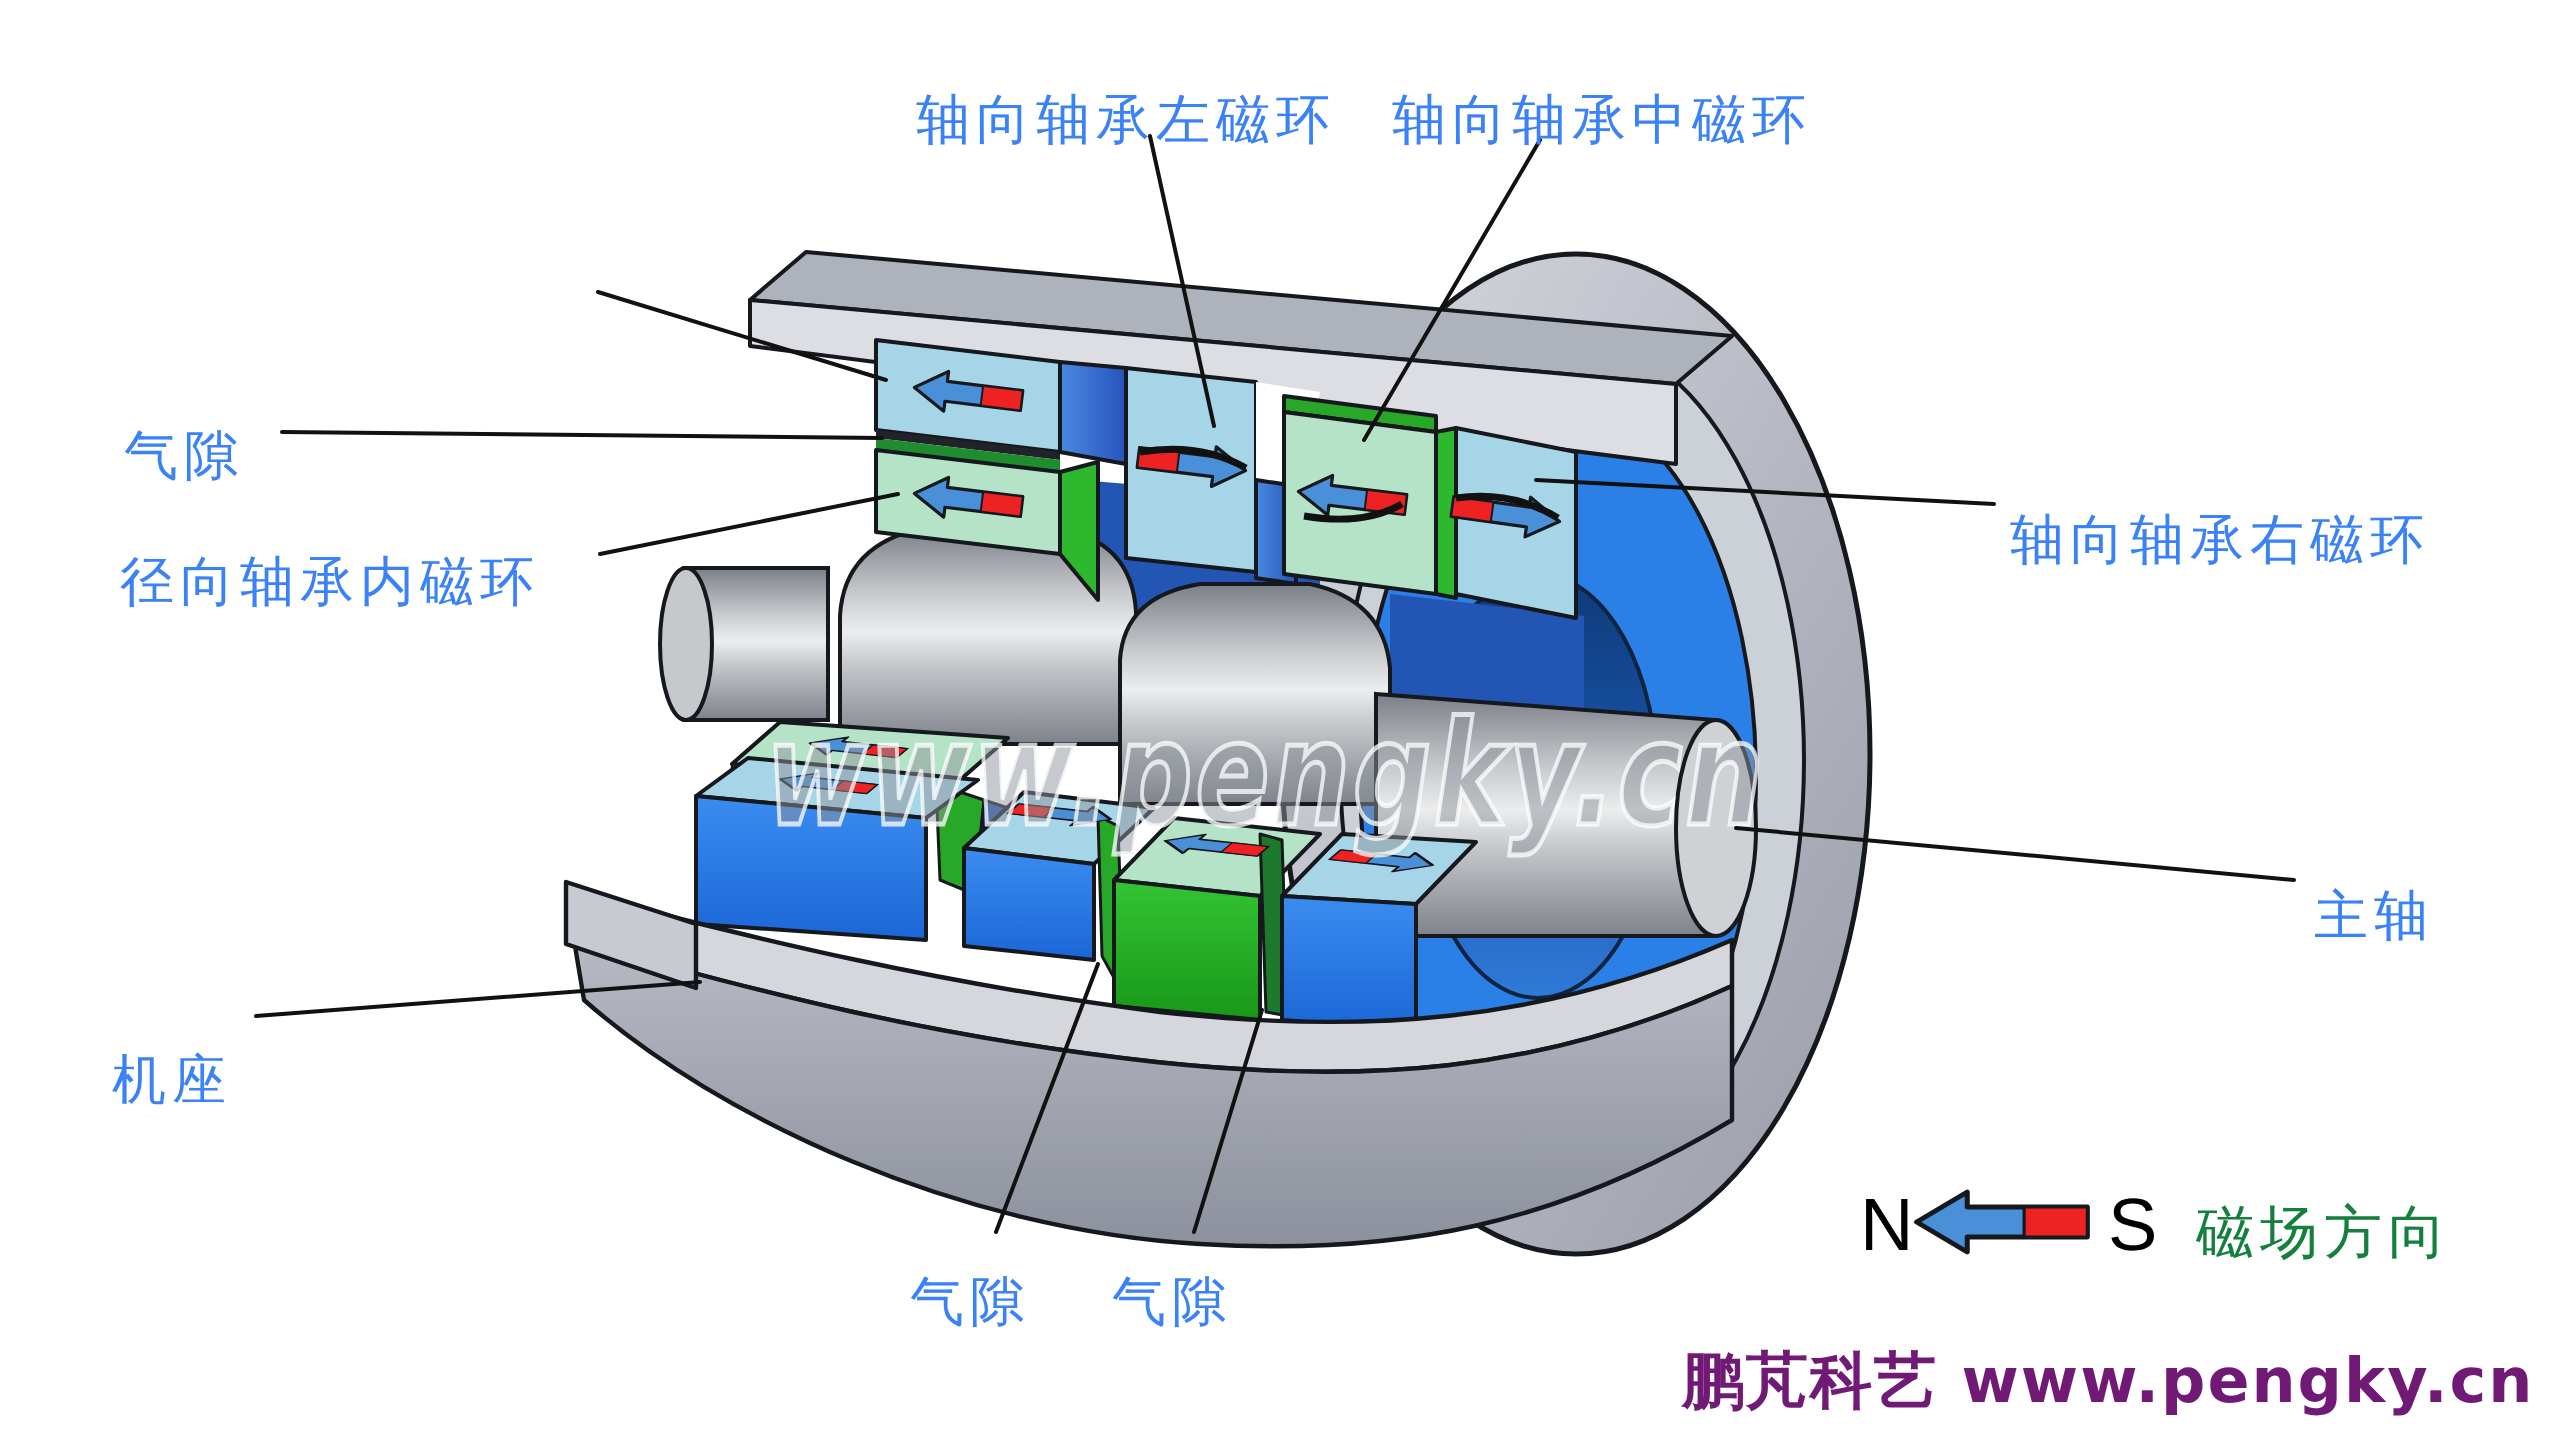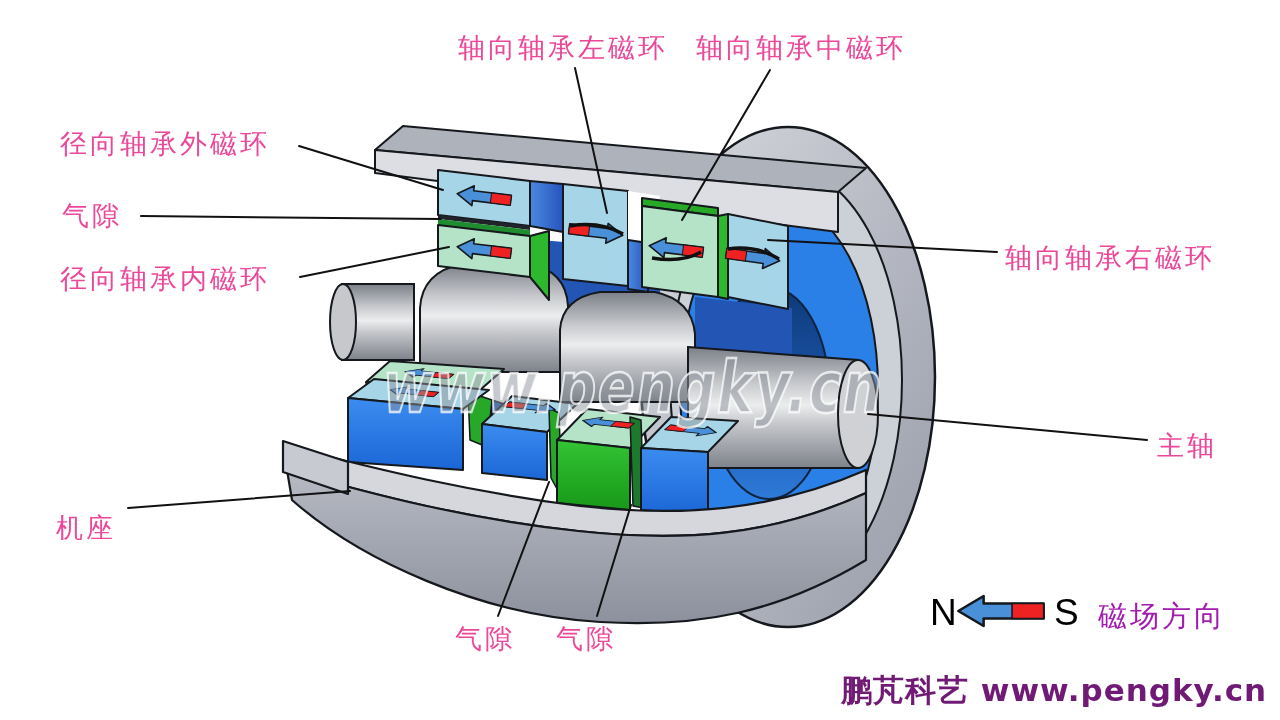--- a/index.html
+++ b/index.html
@@ -1,22 +1,22 @@
 <!DOCTYPE html>
 <html><head>
 <meta charset="utf-8">
 <style>
   html,body{margin:0;padding:0;background:#fff;}
   .stage{position:relative;width:1280px;height:720px;background:#ffffff;overflow:hidden;
          font-family:"Liberation Sans","DejaVu Sans",sans-serif;}
   .stage svg{position:absolute;left:0;top:0;}
-  .lbl{position:absolute;color:#ec4899;font-size:27px;letter-spacing:3px;white-space:nowrap;
-       font-family:"Liberation Sans","DejaVu Sans",sans-serif;}
+  .lbl{position:absolute;color:#3b82f6;font-size:27px;letter-spacing:3px;white-space:nowrap;
+       font-family:"Liberation Sans","DejaVu Sans",sans-serif;margin-top:12px;}
   .legend-ns{position:absolute;color:#000;font-size:37px;letter-spacing:0;white-space:nowrap;}
-  .legend-cap{position:absolute;color:#a21caf;font-size:29px;letter-spacing:3px;white-space:nowrap;}
+  .legend-cap{position:absolute;color:#15803d;font-size:29px;letter-spacing:3px;white-space:nowrap;}
   .footer{position:absolute;left:841px;top:670px;font-size:31px;font-weight:bold;
           color:#701a75;letter-spacing:1px;white-space:nowrap;
           font-family:"DejaVu Sans","Liberation Sans",sans-serif;}
 </style>
 </head>
 <body>
 
 <div class="stage">
 
 <svg width="1280" height="720" viewBox="0 0 1280 720">
@@ -179,21 +179,20 @@
     <line x1="128" y1="508" x2="350" y2="491"></line>
     <line x1="498" y1="616" x2="549" y2="482"></line>
     <line x1="597" y1="616" x2="631" y2="505"></line>
   </g>
 
   <use href="#arrL" transform="translate(1001,611) scale(1.58,1.5)"></use>
 </svg>
 
 <div class="lbl" style="left:458px;top:30px">轴向轴承左磁环</div>
 <div class="lbl" style="left:696px;top:30px">轴向轴承中磁环</div>
-<div class="lbl" style="left:60px;top:126px">径向轴承外磁环</div>
 <div class="lbl" style="left:62px;top:198px">气隙</div>
 <div class="lbl" style="left:1005px;top:240px">轴向轴承右磁环</div>
 <div class="lbl" style="left:60px;top:261px">径向轴承内磁环</div>
 <div class="lbl" style="left:1157px;top:428px">主轴</div>
 <div class="lbl" style="left:56px;top:510px">机座</div>
 <div class="lbl" style="left:455px;top:621px">气隙</div>
 <div class="lbl" style="left:556px;top:621px">气隙</div>
 
 <div class="legend-ns" style="left:930px;top:592px">N</div>
 <div class="legend-ns" style="left:1054px;top:592px">S</div>

